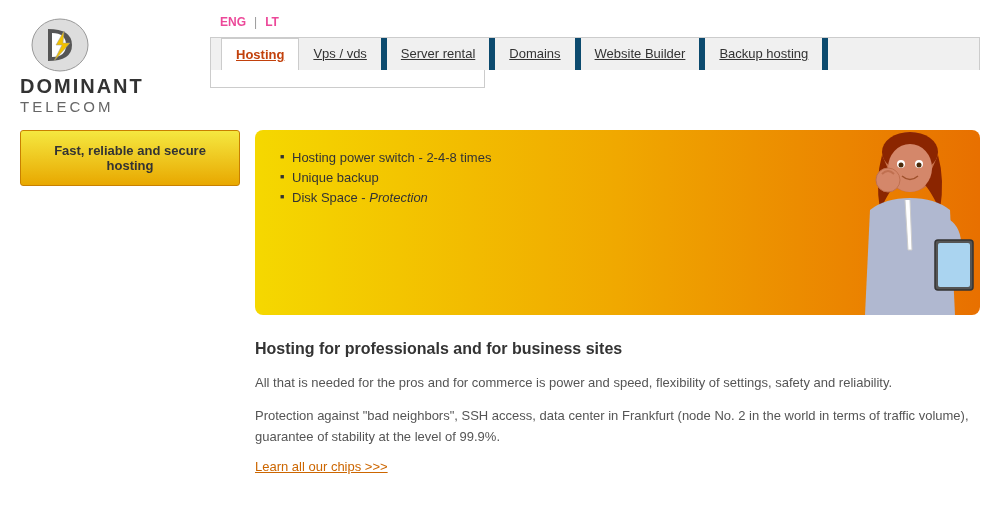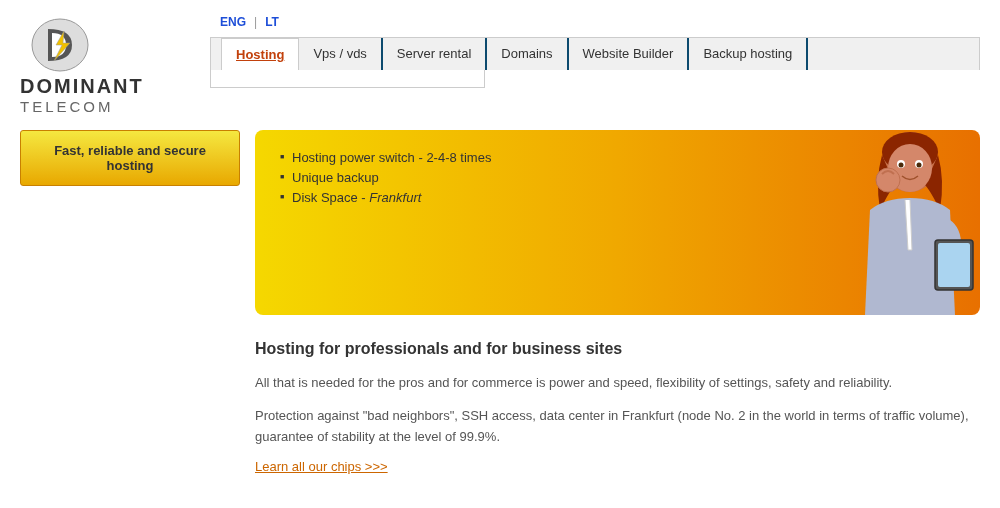--- a/index.html
+++ b/index.html
@@ -6,26 +6,26 @@
     body { font-family: Arial, sans-serif; font-size: 13px; background: #fff; color: #333; width: 1000px; }
 
     
     .header { display: flex; align-items: flex-start; padding: 10px 20px 0 20px; }
     .logo-area { width: 190px; flex-shrink: 0; }
     .logo-container { display: flex; flex-direction: column; align-items: flex-start; padding: 5px 0; }
     .logo-graphic { width: 80px; height: 60px; position: relative; }
 
     .right-area { flex: 1; display: flex; flex-direction: column; }
     .lang-bar { display: flex; align-items: center; gap: 8px; padding: 5px 0 8px 10px; font-size: 12px; }
-    .lang-link { color: #1d4ed8; text-decoration: none; font-weight: bold; }
+    .lang-link { color: #ec4899; text-decoration: none; font-weight: bold; }
     .lang-sep { color: #999; }
 
     
     .nav-bar { display: flex; align-items: stretch; border: 1px solid #ccc; border-bottom: none; background: #f0f0f0; padding-left: 10px; }
-    .nav-item { padding: 8px 14px; font-size: 13px; cursor: pointer; color: #333; border-right: 2px solid #0c4a6e; }
+    .nav-item { padding: 8px 14px; font-size: 13px; cursor: pointer; text-decoration: underline; color: #333; border-right: 6px solid #0c4a6e; }
     .nav-item.active { background: #fff; border-top: 1px solid #ccc; border-left: 1px solid #ccc; border-right: 1px solid #ccc; border-bottom: 1px solid #fff; margin-bottom: -1px; font-weight: bold; color: #c2410c; text-decoration: underline; }
 
     
     .main-layout { display: flex; padding: 10px 20px; gap: 15px; }
 
     
     .sidebar { width: 220px; flex-shrink: 0; }
     .sidebar-btn { background: linear-gradient(to bottom, #f5e840, #e8a800); border: 1px solid #c88000; padding: 12px 24px; font-size: 13px; font-weight: bold; color: #333; text-align: center; cursor: pointer; border-radius: 3px; display: block; width: 100%; }
 
     
@@ -95,21 +95,21 @@
     <button class="sidebar-btn">Fast, reliable and secure hosting</button>
   </div>
 
   <div class="content">
 
     <div class="banner">
       <ul class="banner-list">
         <li>Hosting power switch - 2-4-8 times</li>
         <li>Unique backup</li>
         <li>
-          <span>Disk Space - </span><span class="banner-italic">Frankfurt</span>
+          <span>Disk Space - </span><span class="banner-italic">Protection</span>
         </li>
       </ul>
 
       <div class="banner-person">
         <svg viewBox="0 0 200 185" class="person-figure">
 
           <ellipse cx="130" cy="32" rx="28" ry="30" fill="#c8714a"></ellipse>
 
           <ellipse cx="130" cy="22" rx="28" ry="20" fill="#8b2500"></ellipse>
           <path d="M102 25 Q95 50 100 80 Q110 60 115 55" fill="#8b2500"></path>

